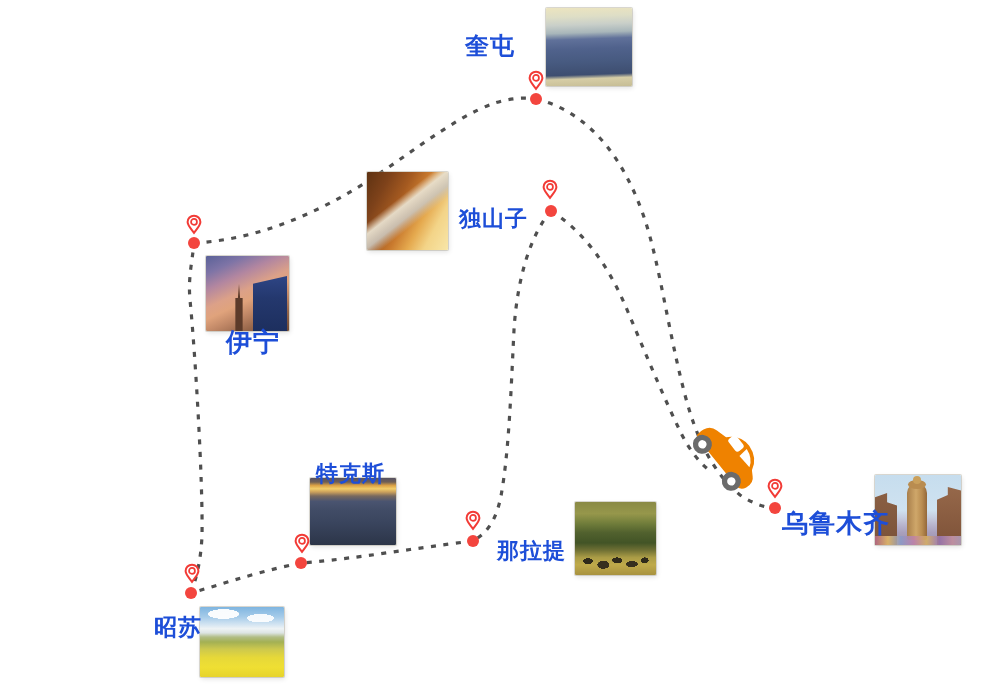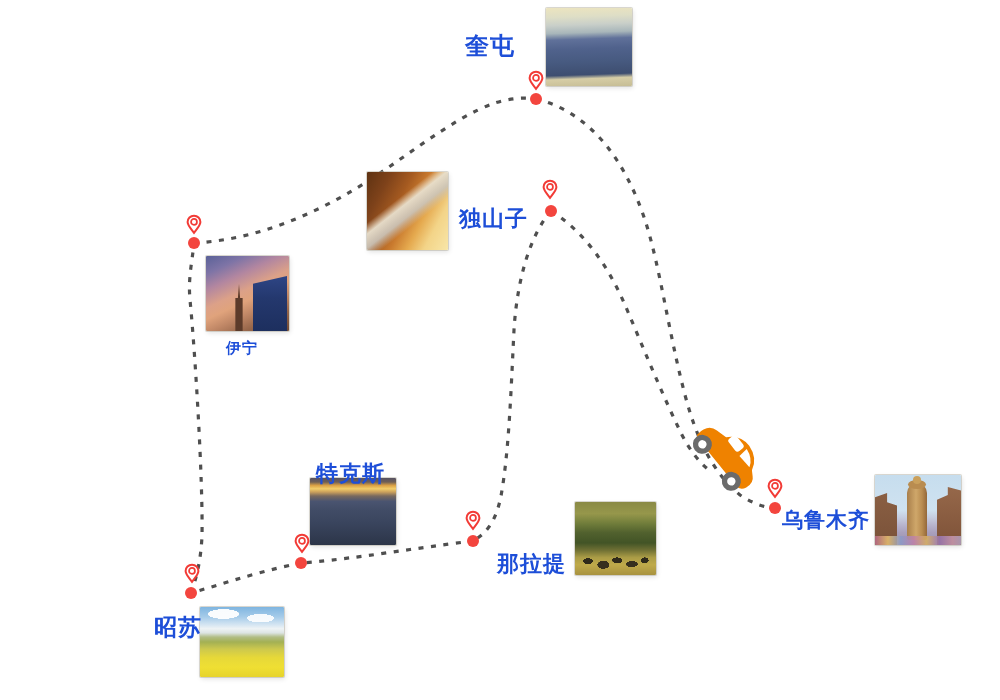--- a/index.html
+++ b/index.html
@@ -8,25 +8,25 @@
   svg.route{position:absolute;left:0;top:0;}
 
   
   .pin{position:absolute;width:16px;height:21px;}
   .pin svg{display:block;width:16px;height:21px;}
   .dot{position:absolute;width:12px;height:12px;border-radius:50%;background:#f3453e;}
   .label{position:absolute;font-weight:bold;color:#1d4ed8;font-size:22px;white-space:nowrap;
          letter-spacing:1px;}
   .l-kuitun{left:465px;top:30px;font-size:24px;}
   .l-dushanzi{left:459px;top:204px;}
-  .l-yining{left:226px;top:339px;font-size:15px;}
+  .l-yining{left:226px;top:325px;font-size:26px;}
   .l-tekesi{left:316px;top:459px;}
-  .l-nalati{left:497px;top:549px;text-align:right;}
+  .l-nalati{left:497px;top:536px;text-align:right;}
   .l-zhaosu{left:154px;top:612px;font-size:23px;}
-  .l-wulumuqi{left:782px;top:506px;font-size:21px;}
+  .l-wulumuqi{left:782px;top:506px;font-size:26px;}
 
   .p-kuitun{left:528px;top:70px;}   .d-kuitun{left:530px;top:93px;}
   .p-dushanzi{left:542px;top:179px;}.d-dushanzi{left:545px;top:205px;}
   .p-yining{left:186px;top:214px;}  .d-yining{left:188px;top:237px;}
   .p-tekesi{left:294px;top:533px;}  .d-tekesi{left:295px;top:557px;}
   .p-nalati{left:465px;top:510px;}  .d-nalati{left:467px;top:535px;}
   .p-zhaosu{left:184px;top:563px;}  .d-zhaosu{left:185px;top:587px;}
   .p-wulumuqi{left:767px;top:478px;}.d-wulumuqi{left:769px;top:502px;}
 
   

